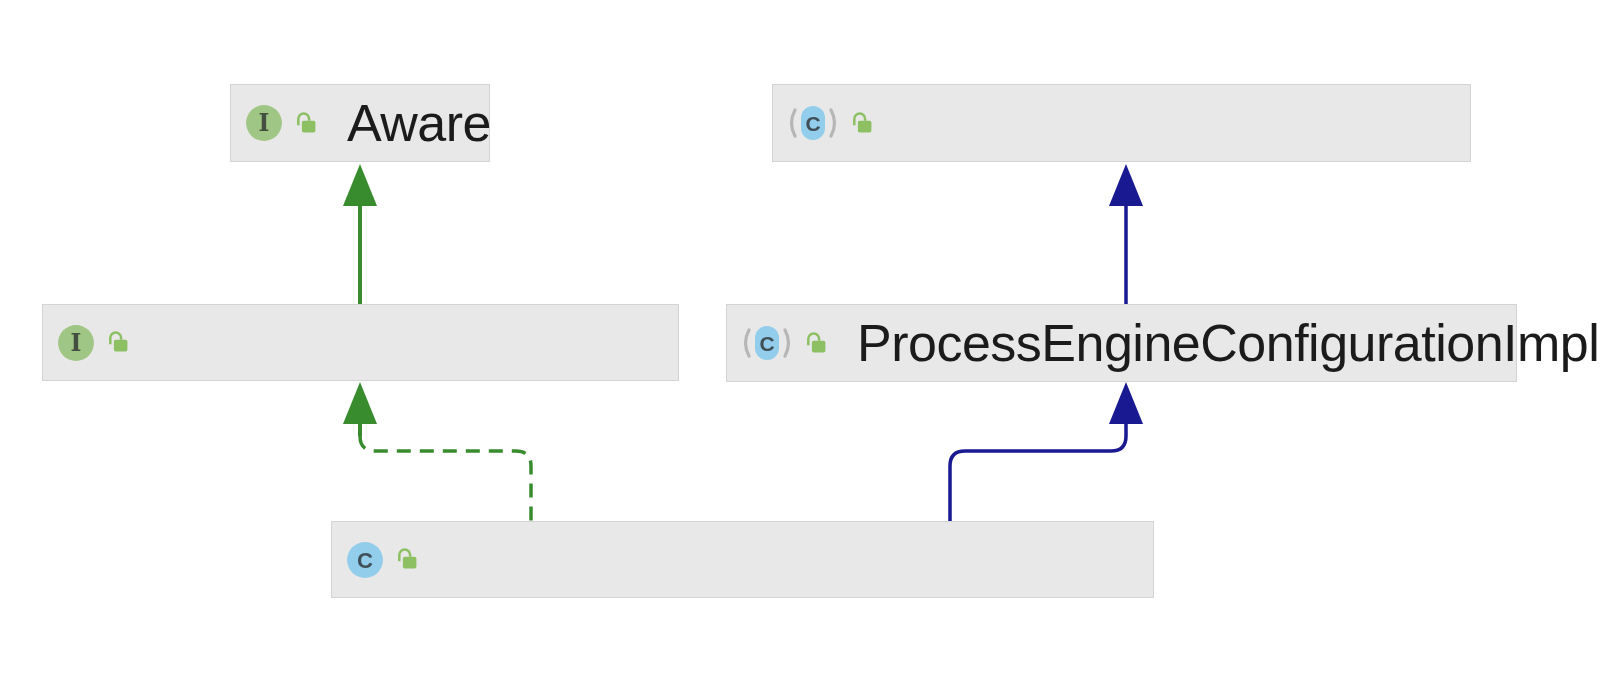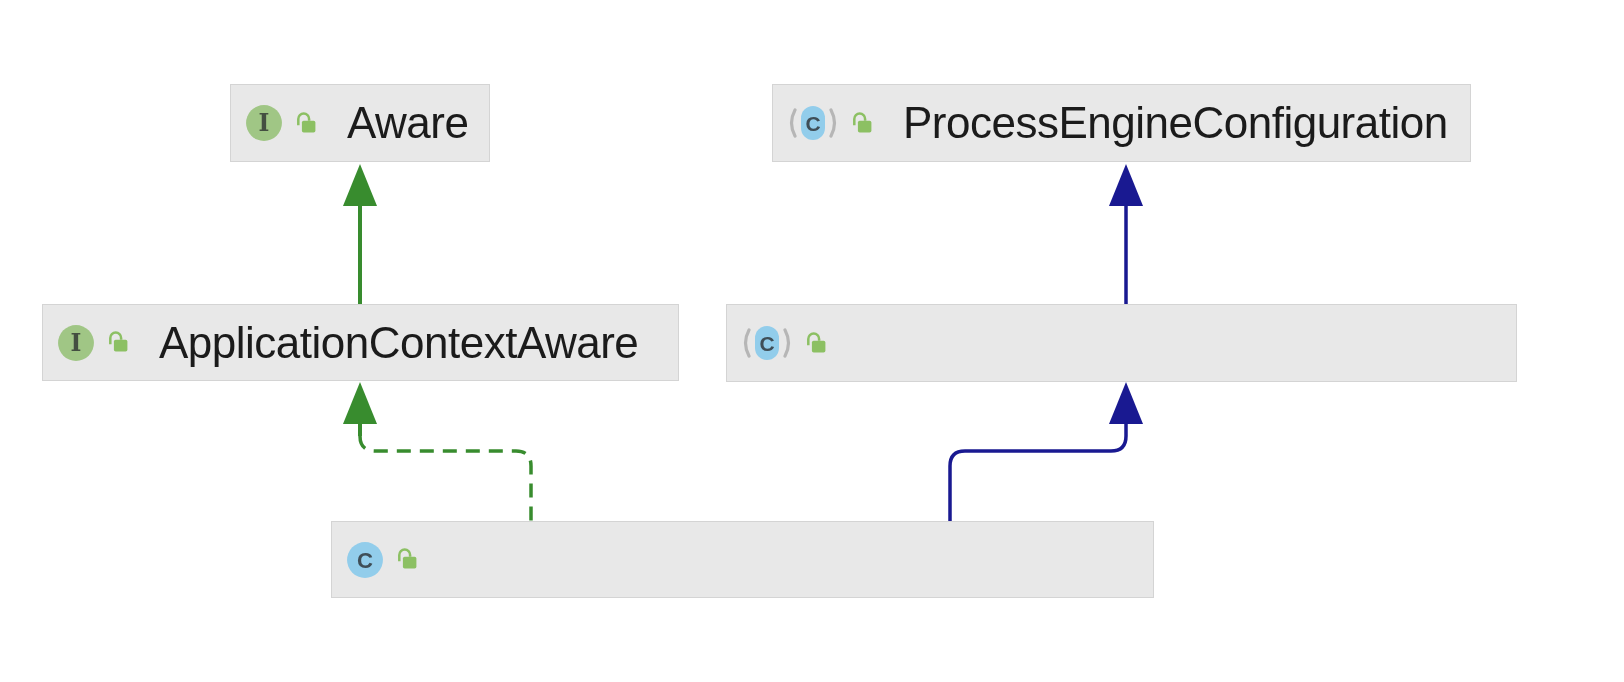--- a/index.html
+++ b/index.html
@@ -32,21 +32,21 @@
     display: flex;
     align-items: center;
     box-sizing: border-box;
     background: var(--node_bg);
     border: 1px solid var(--node_border);
     padding-left: 14px;
     white-space: nowrap;
   }
   .node .label {
     margin-left: 28px;
-    font-size: 44px;
+    font-size: 52px;
     letter-spacing: -0.5px;
     color: var(--text);
   }
   .type-icon { margin-right: 9px; flex: none; }
   .lock-icon { flex: none; }
 
   .iface-circle { fill: var(--interface_icon_fill); }
   .iface-letter {
     font-family: "DejaVu Serif", serif;
     font-size: 22px; font-weight: 600;
@@ -114,46 +114,45 @@
     <svg class="type-icon" width="52" height="38" viewBox="0 0 52 38">
       <path class="paren" d="M8 6 Q1 19 8 32"></path>
       <rect class="class-shape" x="14" y="2" width="24" height="34" rx="12"></rect>
       <text class="class-letter" x="26" y="26.5">C</text>
       <path class="paren" d="M44 6 Q51 19 44 32"></path>
     </svg>
     <svg class="lock-icon" width="27" height="29" viewBox="0 0 30 32">
       <path class="lock-shackle" d="M7 18 V11 a6 6 0 0 1 12 0 V13"></path>
       <rect class="lock-body" x="11" y="13" width="15" height="13" rx="2"></rect>
     </svg>
-    <span class="label">ProcessEngineConfiguration</span>
   </div>
 
   <div class="node" id="n-aca">
     <svg class="type-icon" width="38" height="38" viewBox="0 0 36 36">
       <circle class="iface-circle" cx="18" cy="18" r="17"></circle>
       <text class="iface-letter" x="18" y="25.5">I</text>
     </svg>
     <svg class="lock-icon" width="27" height="29" viewBox="0 0 30 32">
       <path class="lock-shackle" d="M7 18 V11 a6 6 0 0 1 12 0 V13"></path>
       <rect class="lock-body" x="11" y="13" width="15" height="13" rx="2"></rect>
     </svg>
-    <span class="label">ApplicationContextAware</span>
   </div>
 
   <div class="node" id="n-peci">
     <svg class="type-icon" width="52" height="38" viewBox="0 0 52 38">
       <path class="paren" d="M8 6 Q1 19 8 32"></path>
       <rect class="class-shape" x="14" y="2" width="24" height="34" rx="12"></rect>
       <text class="class-letter" x="26" y="26.5">C</text>
       <path class="paren" d="M44 6 Q51 19 44 32"></path>
     </svg>
     <svg class="lock-icon" width="27" height="29" viewBox="0 0 30 32">
       <path class="lock-shackle" d="M7 18 V11 a6 6 0 0 1 12 0 V13"></path>
       <rect class="lock-body" x="11" y="13" width="15" height="13" rx="2"></rect>
     </svg>
+    <span class="label">ProcessEngineConfigurationImpl</span>
   </div>
 
   <div class="node" id="n-spec">
     <svg class="type-icon" width="38" height="38" viewBox="0 0 36 36">
       <circle class="class-shape" cx="18" cy="18" r="17"></circle>
       <text class="class-letter" x="18" y="25.5">C</text>
     </svg>
     <svg class="lock-icon" width="27" height="29" viewBox="0 0 30 32">
       <path class="lock-shackle" d="M7 18 V11 a6 6 0 0 1 12 0 V13"></path>
       <rect class="lock-body" x="11" y="13" width="15" height="13" rx="2"></rect>

